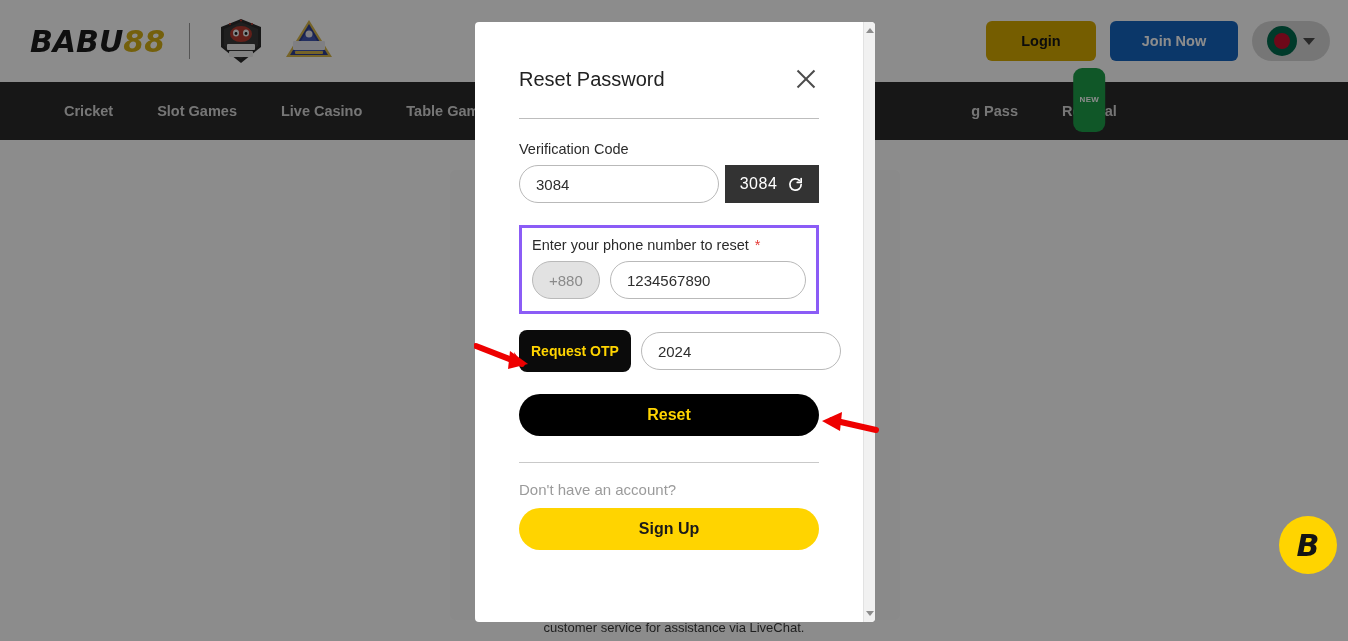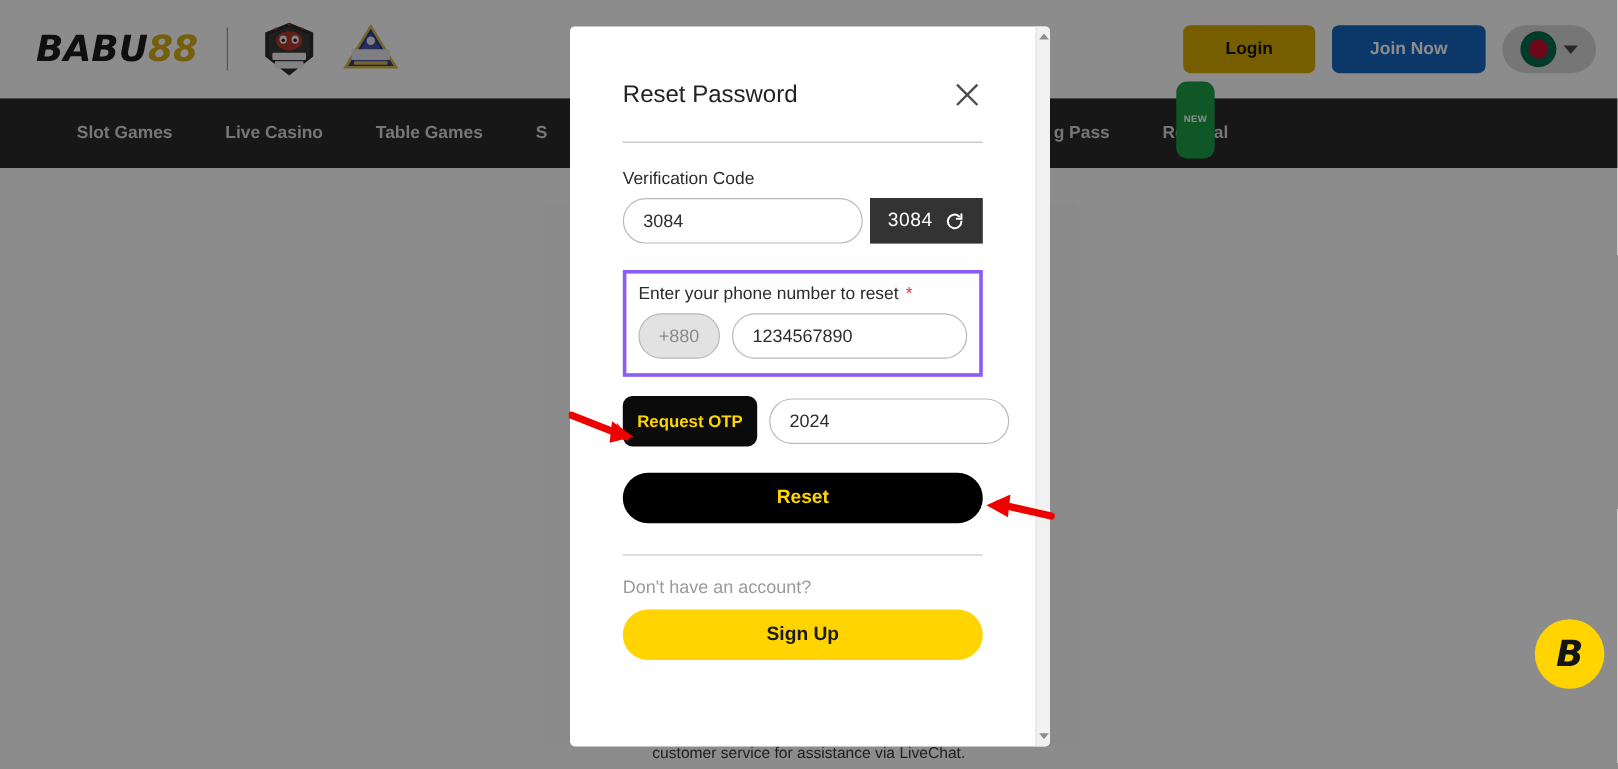--- a/index.html
+++ b/index.html
@@ -254,20 +254,21 @@
           <span class="flag-bd">
               <i></i>
             </span>
           <span class="caret-down"></span>
         </div>
       </div>
     </div>
 
     <div class="navbar">
       <div class="nav-items">
+        <div class="nav-item"><span>Cricket</span></div>
         <div class="nav-item"><span>Slot Games</span></div>
         <div class="nav-item"><span>Live Casino</span></div>
         <div class="nav-item"><span>Table Games</span></div>
         <div class="nav-item"><span>S</span></div>
         <div class="nav-item" style="padding-left:400px"><span>g Pass</span></div>
         <div class="nav-item">
           <span class="badge-new">NEW</span>
           <span>Referral</span>
         </div>
       </div>

